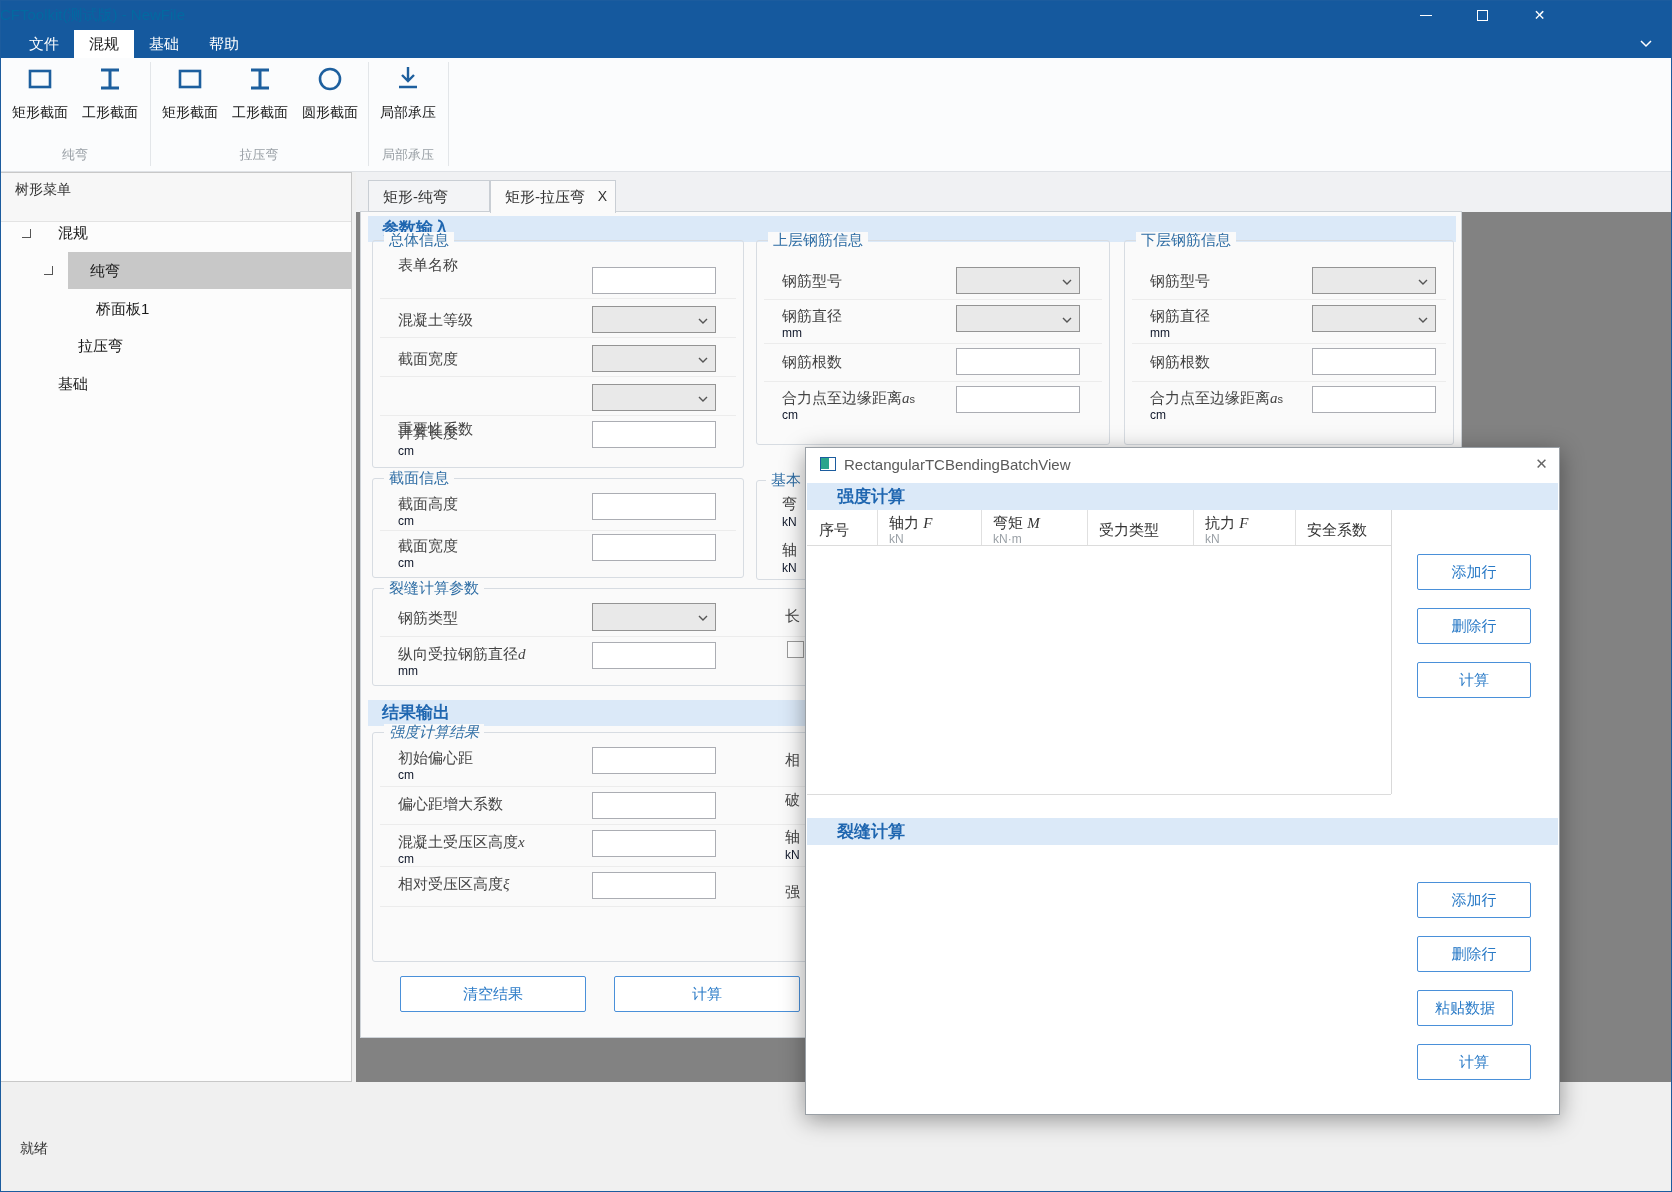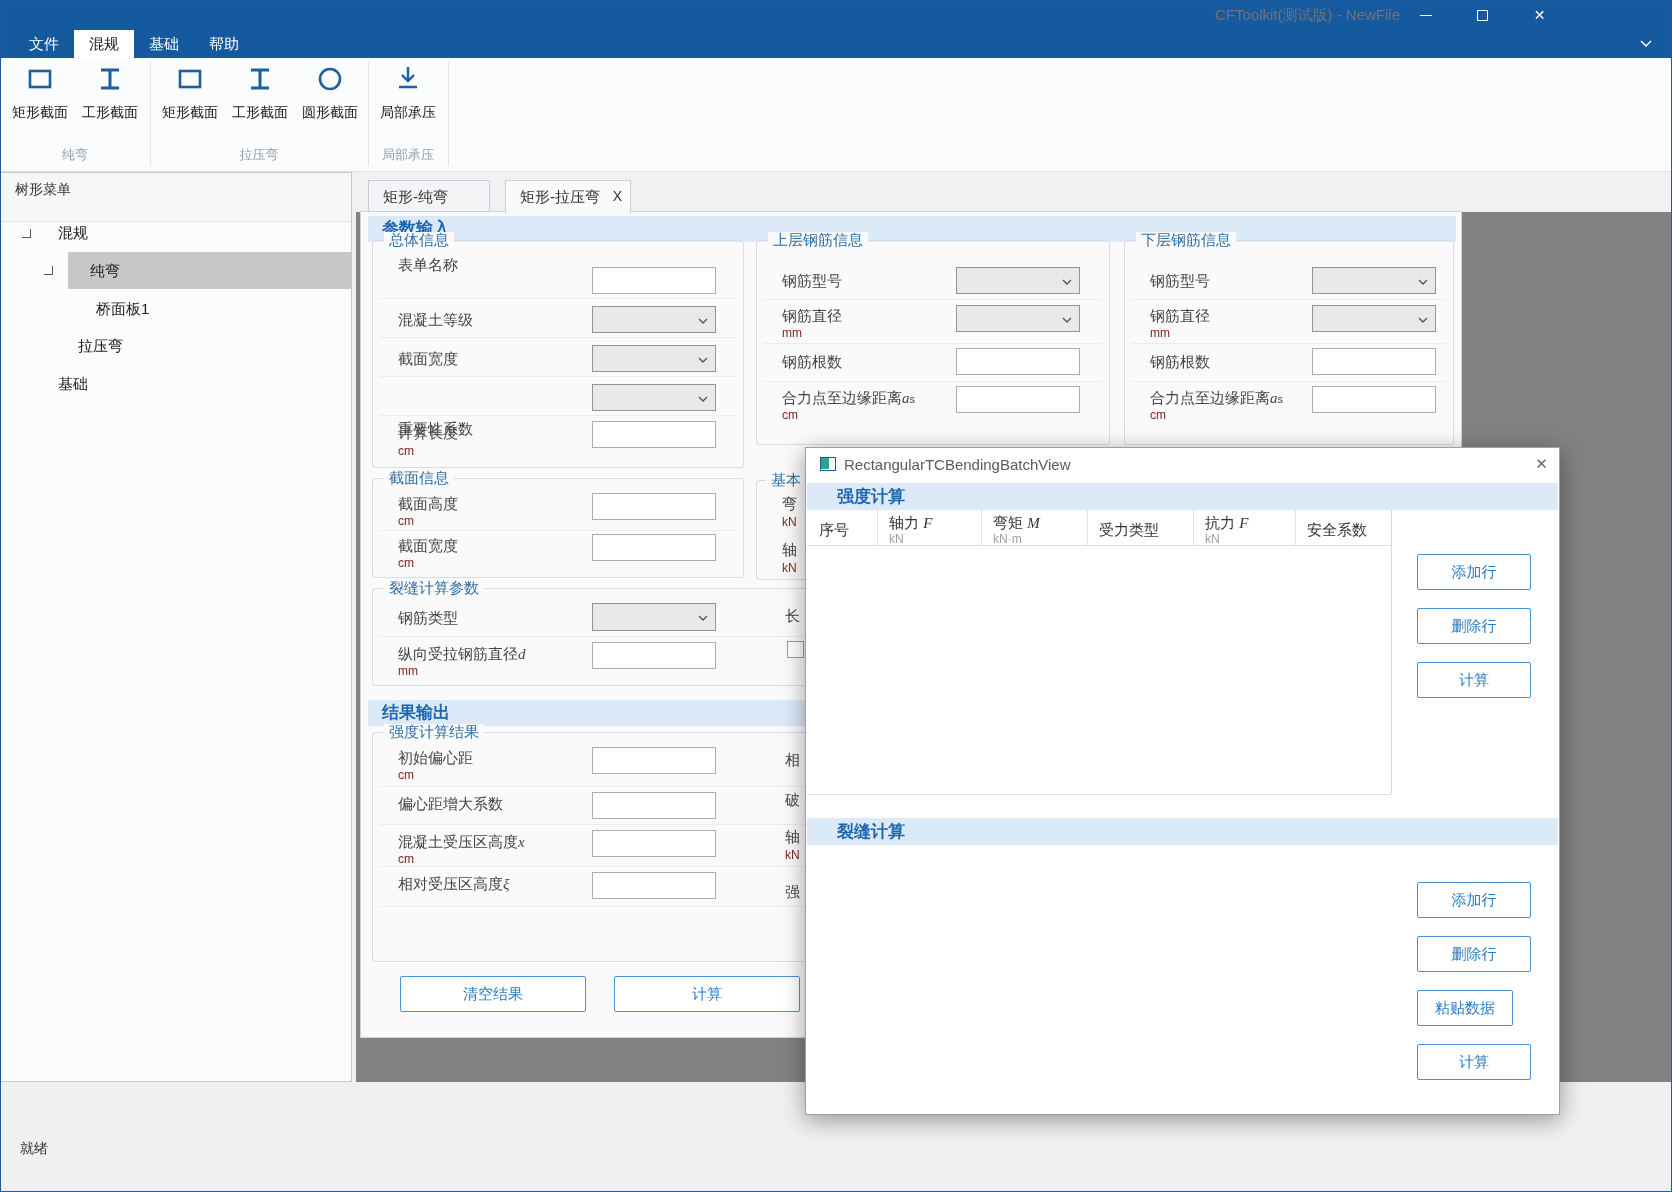--- a/index.html
+++ b/index.html
@@ -2,21 +2,21 @@
 <html><head>
 <meta charset="utf-8">
 <style>
   html,body{margin:0;padding:0;}
   body{font-family:"Liberation Sans","DejaVu Sans",sans-serif;background:#555;}
   #win{position:relative;width:1672px;height:1192px;background:#f0f0f0;overflow:hidden;}
   .abs{position:absolute;box-sizing:border-box;}
   .frame{border:1px solid #1c5c9e;pointer-events:none;z-index:99;}
   
   .titlebar{background:#15599e;color:#fff;}
-  .titletext{color:#737373;font-size:15px;text-align:right;line-height:30px;}
+  .titletext{color:#0369a1;font-size:15px;text-align:left;line-height:30px;}
   .winbtn{color:#fff;text-align:center;line-height:30px;font-size:14px;cursor:default;}
   .menulabel{color:#fff;font-size:15px;text-align:center;line-height:28px;}
   .menuactive{background:#fff;color:#1a1a1a;}
   
   .ribbon{background:#fbfcfd;border-bottom:1px solid #dfe2e6;}
   .rbtn{text-align:center;}
   .rbtn .cap{display:block;margin-top:6px;font-size:14px;color:#1a1a1a;}
   .groupsep{background:#e3e6e9;width:1px;}
   .grouplabel{color:#9aa0a6;font-size:13px;text-align:center;}
   
@@ -29,21 +29,21 @@
   .tabstrip{background:#f0f1f3;}
   .mdi{background:#828282;}
   .formpanel{background:#fafafa;border:1px solid #cfd4d9;}
   .tab{background:#f3f4f6;border:1px solid #c9ced4;font-size:15px;color:#333;line-height:31px;text-align:left;padding-left:14px;}
   .tabactive{background:#fafafa;border-bottom:none;z-index:3;}
   .band{background:#dbe9f8;}
   .bandtext{color:#1f66b0;font-weight:bold;font-size:17px;line-height:26px;}
   .gbox{border:1px solid #d7dce2;border-radius:3px;}
   .legend{color:#2e6da4;font-size:15px;background:#fafafa;padding:0 5px;line-height:16px;}
   .lb{font-size:15px;color:#444;line-height:19px;white-space:nowrap;}
-  .un{font-size:12px;color:#7f1d1d;line-height:14px;}
+  .un{font-size:12px;color:#0f172a;line-height:14px;}
   .rowline{background:#ececec;height:1px;}
   .inp{background:#fff;border:1px solid #abadb3;}
   .sel{background:#e9e9e9;border:1px solid #949494;}
   .sel svg{position:absolute;right:7px;top:11px;}
   .pbtn{background:#fff;border:1px solid #4a90d9;border-radius:2px;color:#2b7bc7;font-size:15px;text-align:center;cursor:default;}
   .checkbox{background:#fff;border:1px solid #9a9a9a;}
   ivar{font-family:"Liberation Serif","DejaVu Serif",serif;font-style:italic;font-size:15px;color:#444;}
   
   .dialog{background:#fff;border:1px solid #9aa0a6;box-shadow:0 5px 22px rgba(0,0,0,.38);z-index:50;}
   .dlgtitle{font-size:15px;color:#5a5a5a;line-height:18px;}
@@ -153,21 +153,21 @@
     <span class="abs treetext" style="left:57px;top:10px;">基础</span>
   </div>
 
   <div class="abs tabstrip" style="left:356px;top:172px;width:1316px;height:40px;"></div>
   <div class="abs mdi" style="left:356px;top:212px;width:1316px;height:870px;"></div>
   <div class="abs formpanel" style="left:360px;top:211px;width:1102px;height:827px;"></div>
 
   <div class="abs tab" style="left:368px;top:180px;width:122px;height:32px;">
     <span>矩形-纯弯</span>
   </div>
-  <div class="abs tab tabactive" style="left:490px;top:180px;width:126px;height:33px;margin-left:15px;">
+  <div class="abs tab tabactive" style="left:490px;top:180px;width:126px;height:33px;">
     <span>矩形-拉压弯</span>
     <span class="abs" style="right:8px;top:0;font-size:14px;">X</span>
   </div>
 
   <div class="abs band" style="left:368px;top:216px;width:1088px;height:26px;"></div>
   <div class="abs bandtext" style="left:382px;top:216px;">参数输入</div>
 
   <div class="abs gbox" style="left:372px;top:240px;width:372px;height:228px;"></div>
   <div class="abs legend" style="left:384px;top:232px;">总体信息</div>
   <div class="abs rowline" style="left:380px;top:298px;width:356px;"></div>
@@ -275,21 +275,21 @@
   <div class="abs legend frag" style="left:766px;top:472px;">基本</div>
   <div class="abs lb frag" style="left:782px;top:494px;">弯</div>
   <div class="abs un frag" style="left:782px;top:515px;">kN</div>
   <div class="abs lb frag" style="left:782px;top:540px;">轴</div>
   <div class="abs un frag" style="left:782px;top:561px;">kN</div>
 
   <div class="abs band" style="left:368px;top:700px;width:1088px;height:26px;"></div>
   <div class="abs bandtext" style="left:382px;top:700px;">结果输出</div>
 
   <div class="abs gbox" style="left:372px;top:732px;width:714px;height:230px;"></div>
-  <div class="abs legend" style="left:384px;top:724px;">强度计算结果</div>
+  <div class="abs legend" style="left:384px;top:724px;font-style:italic;">强度计算结果</div>
   <div class="abs rowline" style="left:380px;top:786px;width:698px;"></div>
   <div class="abs rowline" style="left:380px;top:824px;width:698px;"></div>
   <div class="abs rowline" style="left:380px;top:866px;width:698px;"></div>
   <div class="abs rowline" style="left:380px;top:906px;width:698px;"></div>
   <div class="abs lb" style="left:398px;top:748px;">初始偏心距</div>
   <div class="abs un" style="left:398px;top:768px;">cm</div>
   <input class="abs inp" style="left: 592px; top: 747px; width: 124px; height: 27px;">
   <div class="abs lb" style="left:398px;top:794px;">偏心距增大系数</div>
   <input class="abs inp" style="left: 592px; top: 792px; width: 124px; height: 27px;">
   <div class="abs lb" style="left:398px;top:832px;"><span>混凝土受压区高度</span><ivar>x</ivar></div>

